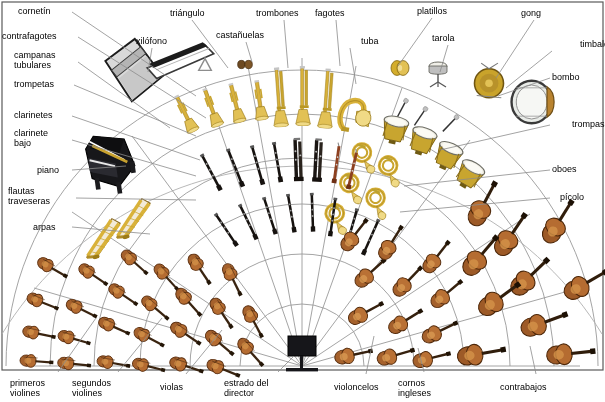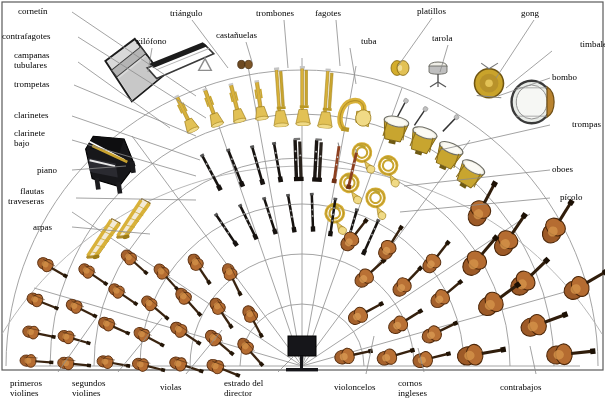--- a/index.html
+++ b/index.html
@@ -1,18 +1,18 @@
 <!DOCTYPE html>
 <html><head>
 <meta charset="utf-8">
 <style>
   html,body{margin:0;padding:0;background:#ffffff;}
   body{width:605px;height:402px;overflow:hidden;
        font-family:"Liberation Sans",sans-serif;}
-  #stage{position:relative;width:605px;height:296px;background:#ffffff;font-family:Liberation Serif, serif;}
+  #stage{position:relative;width:605px;height:296px;background:#ffffff;}
   svg.layer{position:absolute;left:0;top:0;width:605px;height:402px;}
   .lbl{position:absolute;font-size:9px;color:#000;line-height:10px;
        white-space:pre-line;letter-spacing:0px;}
   .lbl.l{text-align:left;}
 </style>
 </head>
 <body>
 
 <div id="stage">
 
@@ -495,21 +495,21 @@
   <div id="labels-left">
       <div class="lbl l" style="left: 18px; top: 6px;">cornetín</div>
       <div class="lbl l" style="left: 2px; top: 31px;">contrafagotes</div>
       <div class="lbl l" style="left: 14px; top: 50px;">campanas
 tubulares</div>
       <div class="lbl l" style="left: 14px; top: 79px;">trompetas</div>
       <div class="lbl l" style="left: 14px; top: 110px;">clarinetes</div>
       <div class="lbl l" style="left: 14px; top: 128px;">clarinete
 bajo</div>
       <div class="lbl l" style="left: 37px; top: 165px;">piano</div>
-      <div class="lbl l" style="left: 8px; top: 186px; text-align: right;">flautas
+      <div class="lbl l" style="left: 8px; top: 186px;">flautas
 traveseras</div>
       <div class="lbl l" style="left: 33px; top: 222px;">arpas</div>
     </div>
   <div id="labels-top">
       <div class="lbl l" style="left: 136px; top: 36px;">xilófono</div>
       <div class="lbl l" style="left: 170px; top: 8px;">triángulo</div>
       <div class="lbl l" style="left: 216px; top: 30px;">castañuelas</div>
       <div class="lbl l" style="left: 256px; top: 8px;">trombones</div>
       <div class="lbl l" style="left: 315px; top: 8px;">fagotes</div>
       <div class="lbl l" style="left: 337px; top: 36px; padding-left: 24px;">tuba</div>

